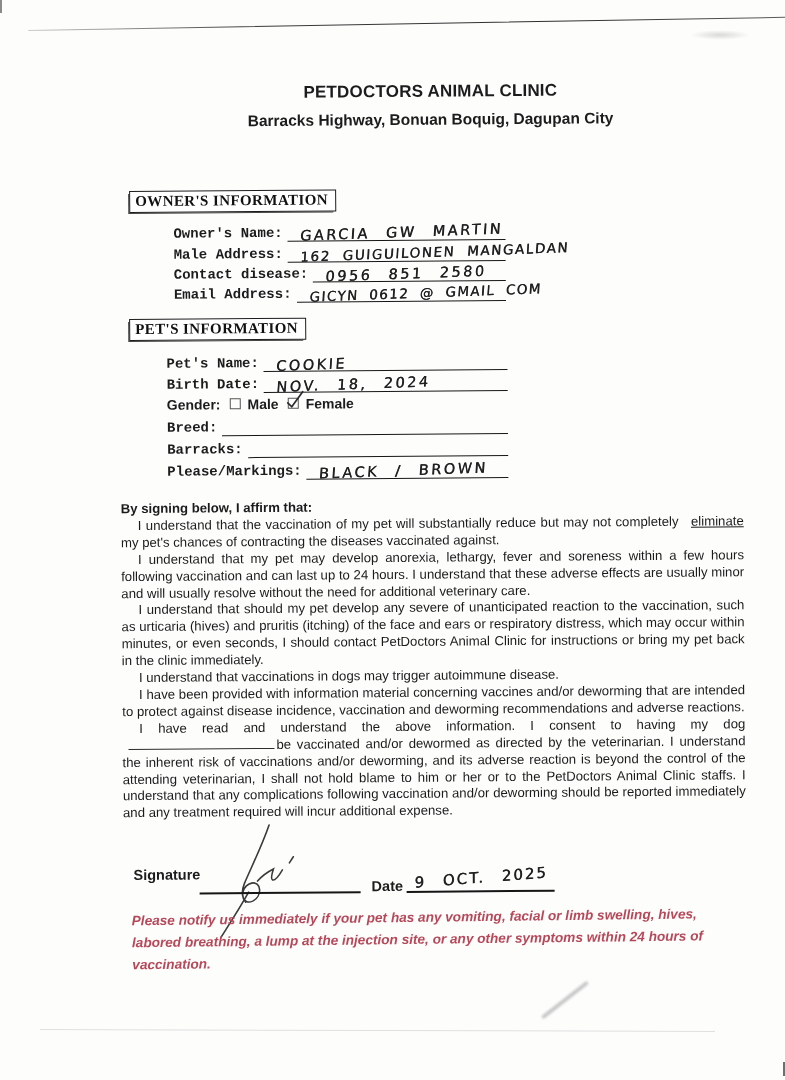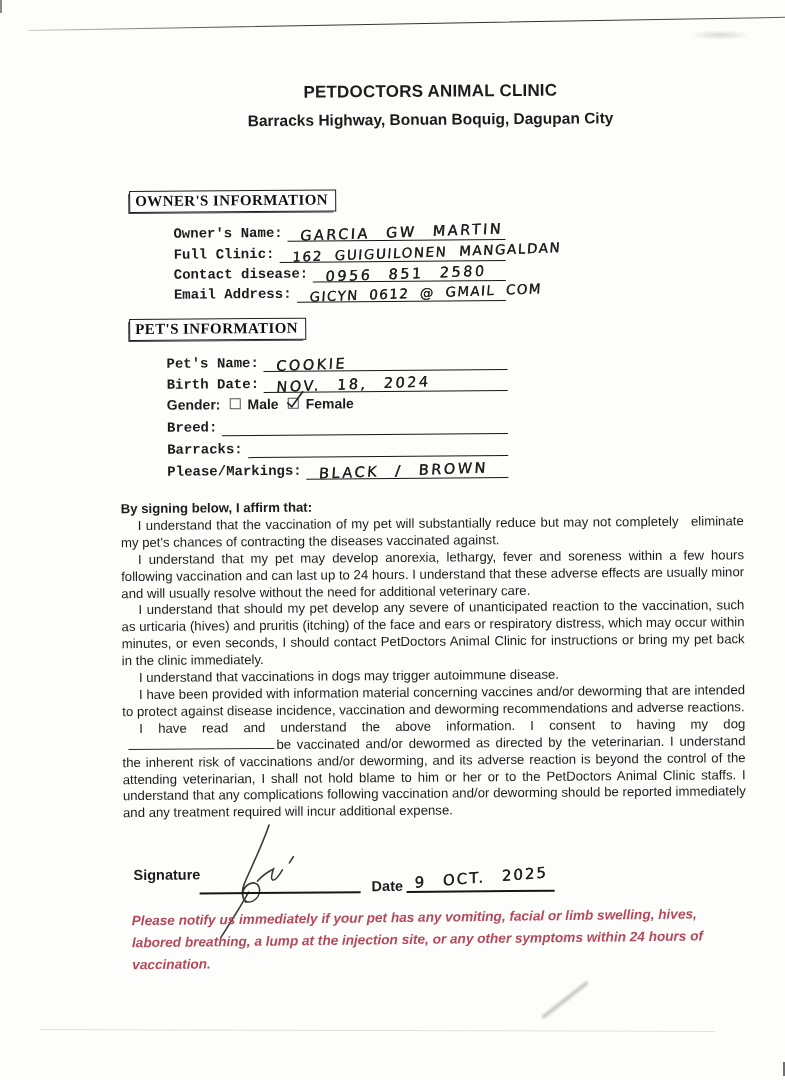--- a/index.html
+++ b/index.html
@@ -67,21 +67,21 @@
   .gender-row .glabel{font-weight:700;font-size:14px;}
   .cb{width:9px;height:9px;border:1.3px solid #555;display:inline-block;position:relative;margin:0 1px 0 3px;flex:0 0 auto;}
   .cb .check-svg{position:absolute;left:-2px;top:-9px;overflow:visible;}
   
   .consent{
     position:absolute;top:499px;left:120px;width:623px;
     font-size:13.2px;line-height:16.9px;text-align:justify;color:#1b1b1b;
   }
   .consent p{margin:0;text-indent:17px;}
   .consent .intro{font-weight:700;text-indent:0;}
-  .u{margin-left:8px;}
+  .u{text-decoration:underline;margin-left:8px;}
   .blank-inline{
     display:inline-block;width:146px;height:11px;border-bottom:1.2px solid #2c2c2c;
     margin:0 2px 0 6px;vertical-align:baseline;
   }
   
   .sig-row{position:absolute;top:874px;left:130px;width:480px;height:20px;}
   .sig-label{position:absolute;left:0;bottom:13px;font-weight:700;font-size:14.5px;}
   .sig-line{position:absolute;left:66px;right:253px;bottom:1px;border-bottom:2px solid #161616;}
   .date-label{position:absolute;left:238px;bottom:0;font-weight:700;font-size:14.5px;}
   .date-line{position:absolute;left:273px;width:148px;bottom:1px;border-bottom:2px solid #161616;}
@@ -119,21 +119,21 @@
   <div class="section-box owner-heading">OWNER'S INFORMATION</div>
 
   <div class="fields owner-fields">
     <div class="frow">
       <span class="flabel">Owner's Name:</span>
       <span class="fline">
         <span class="hw">GARCIA GW MARTIN</span>
       </span>
     </div>
     <div class="frow">
-      <span class="flabel">Full Clinic:</span>
+      <span class="flabel">Male Address:</span>
       <span class="fline">
         <span class="hw small" style="letter-spacing:1.6px;word-spacing:6px;">162 GUIGUILONEN MANGALDAN</span>
       </span>
     </div>
     <div class="frow">
       <span class="flabel">Contact disease:</span>
       <span class="fline">
         <span class="hw">0956 851 2580</span>
       </span>
     </div>

